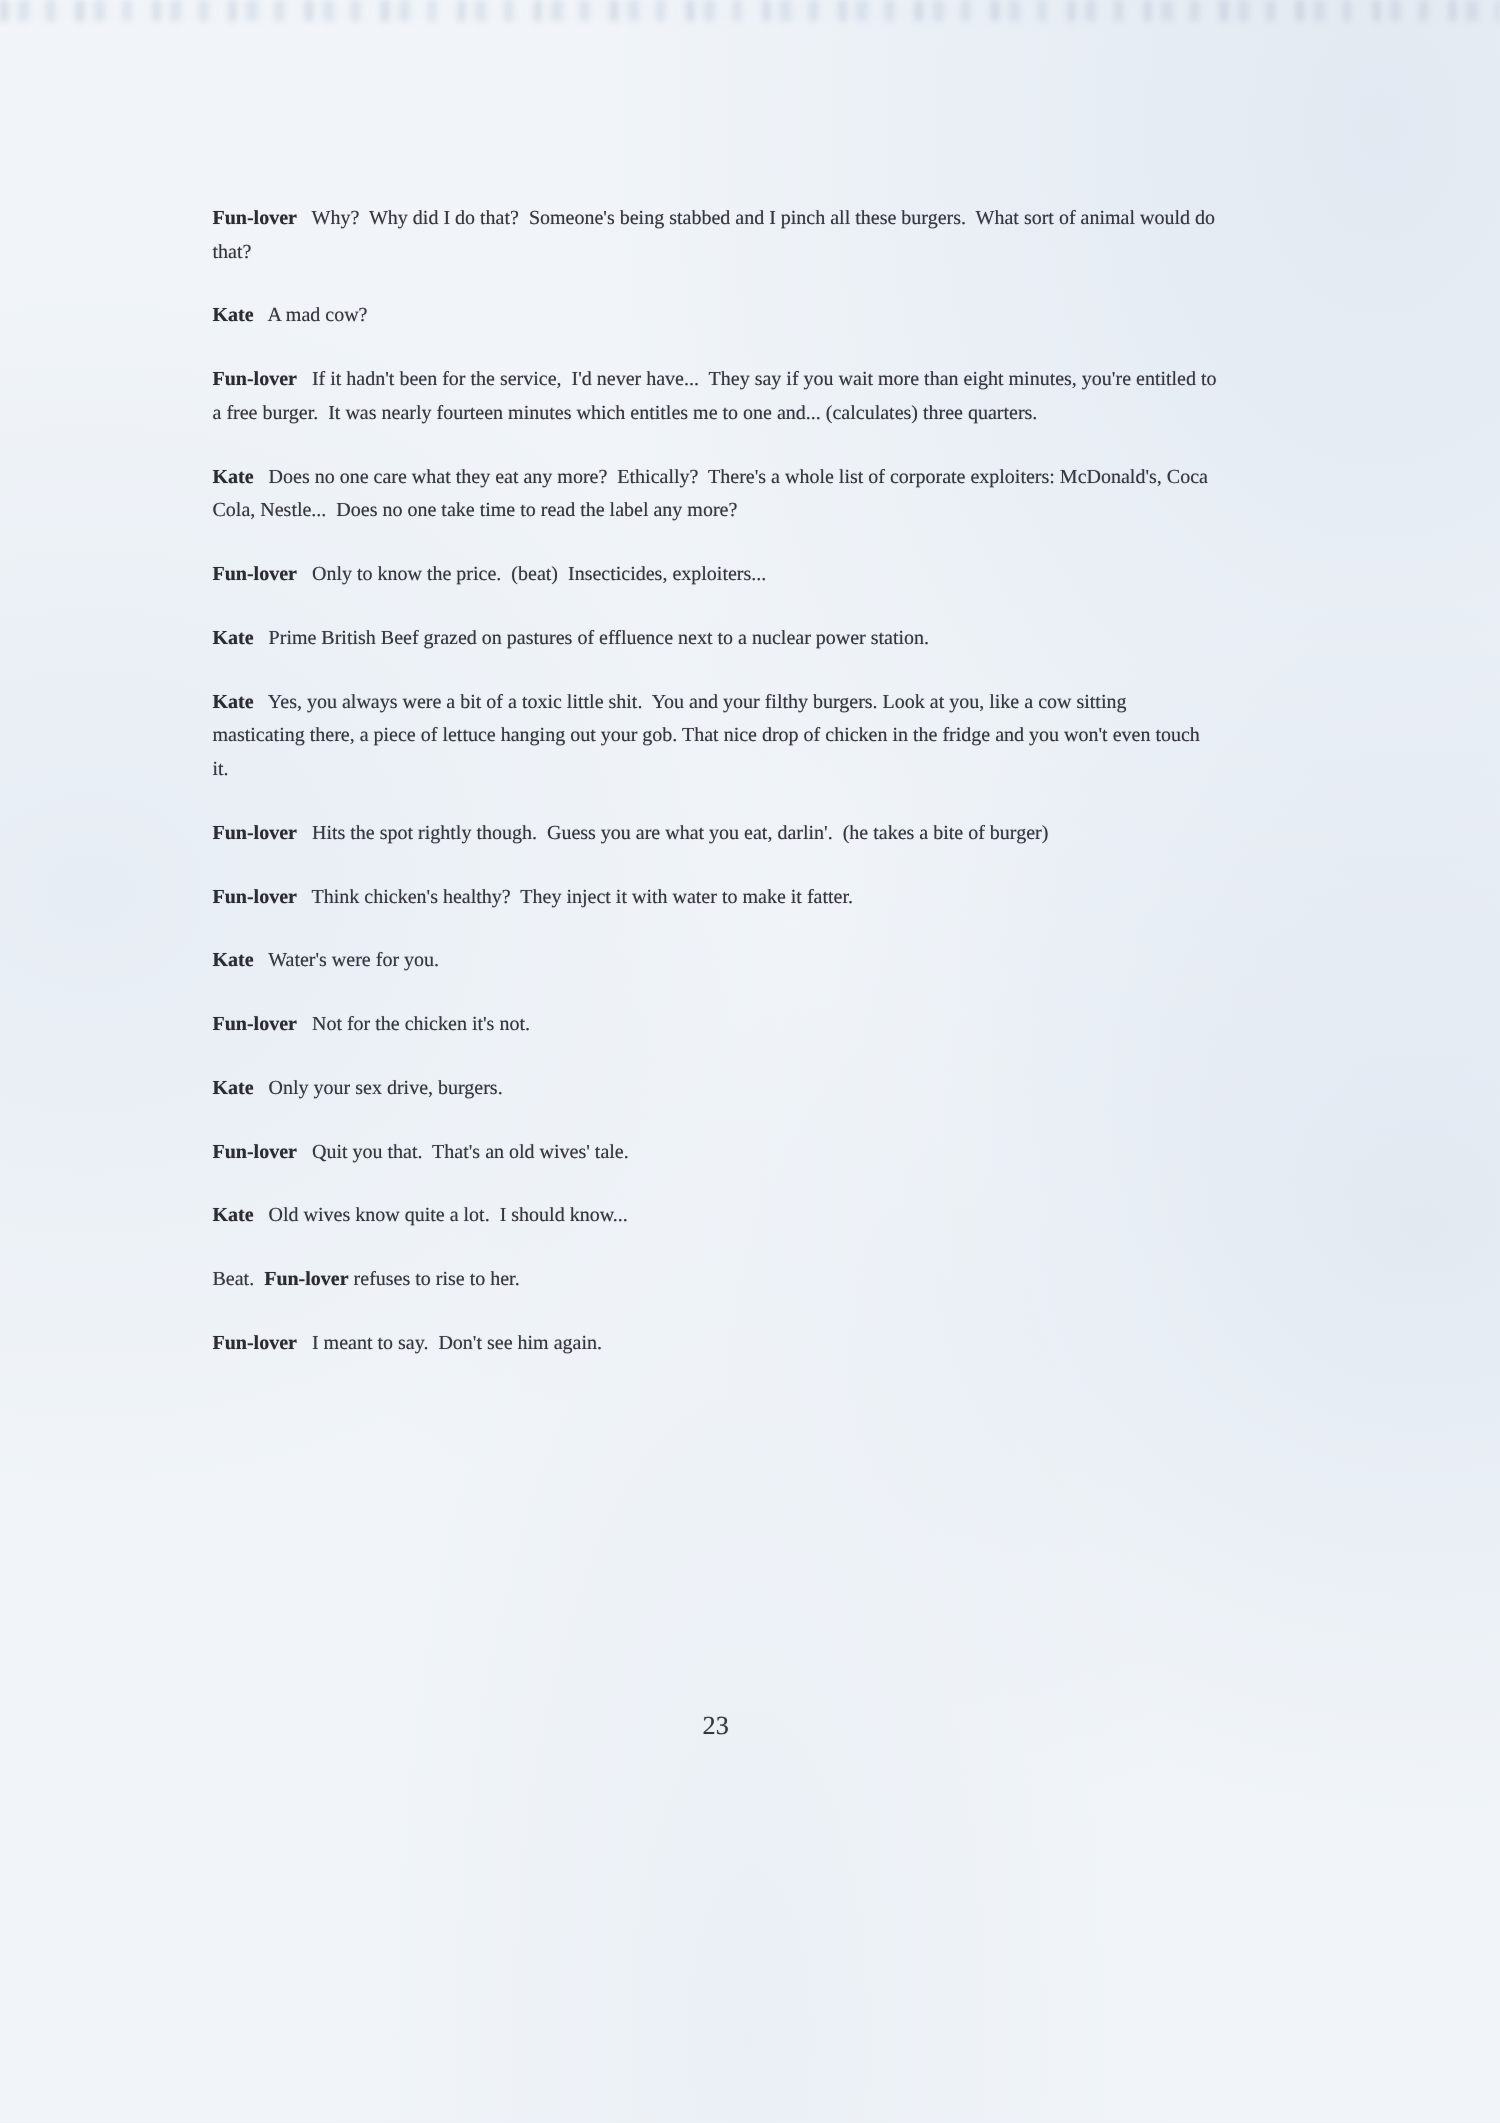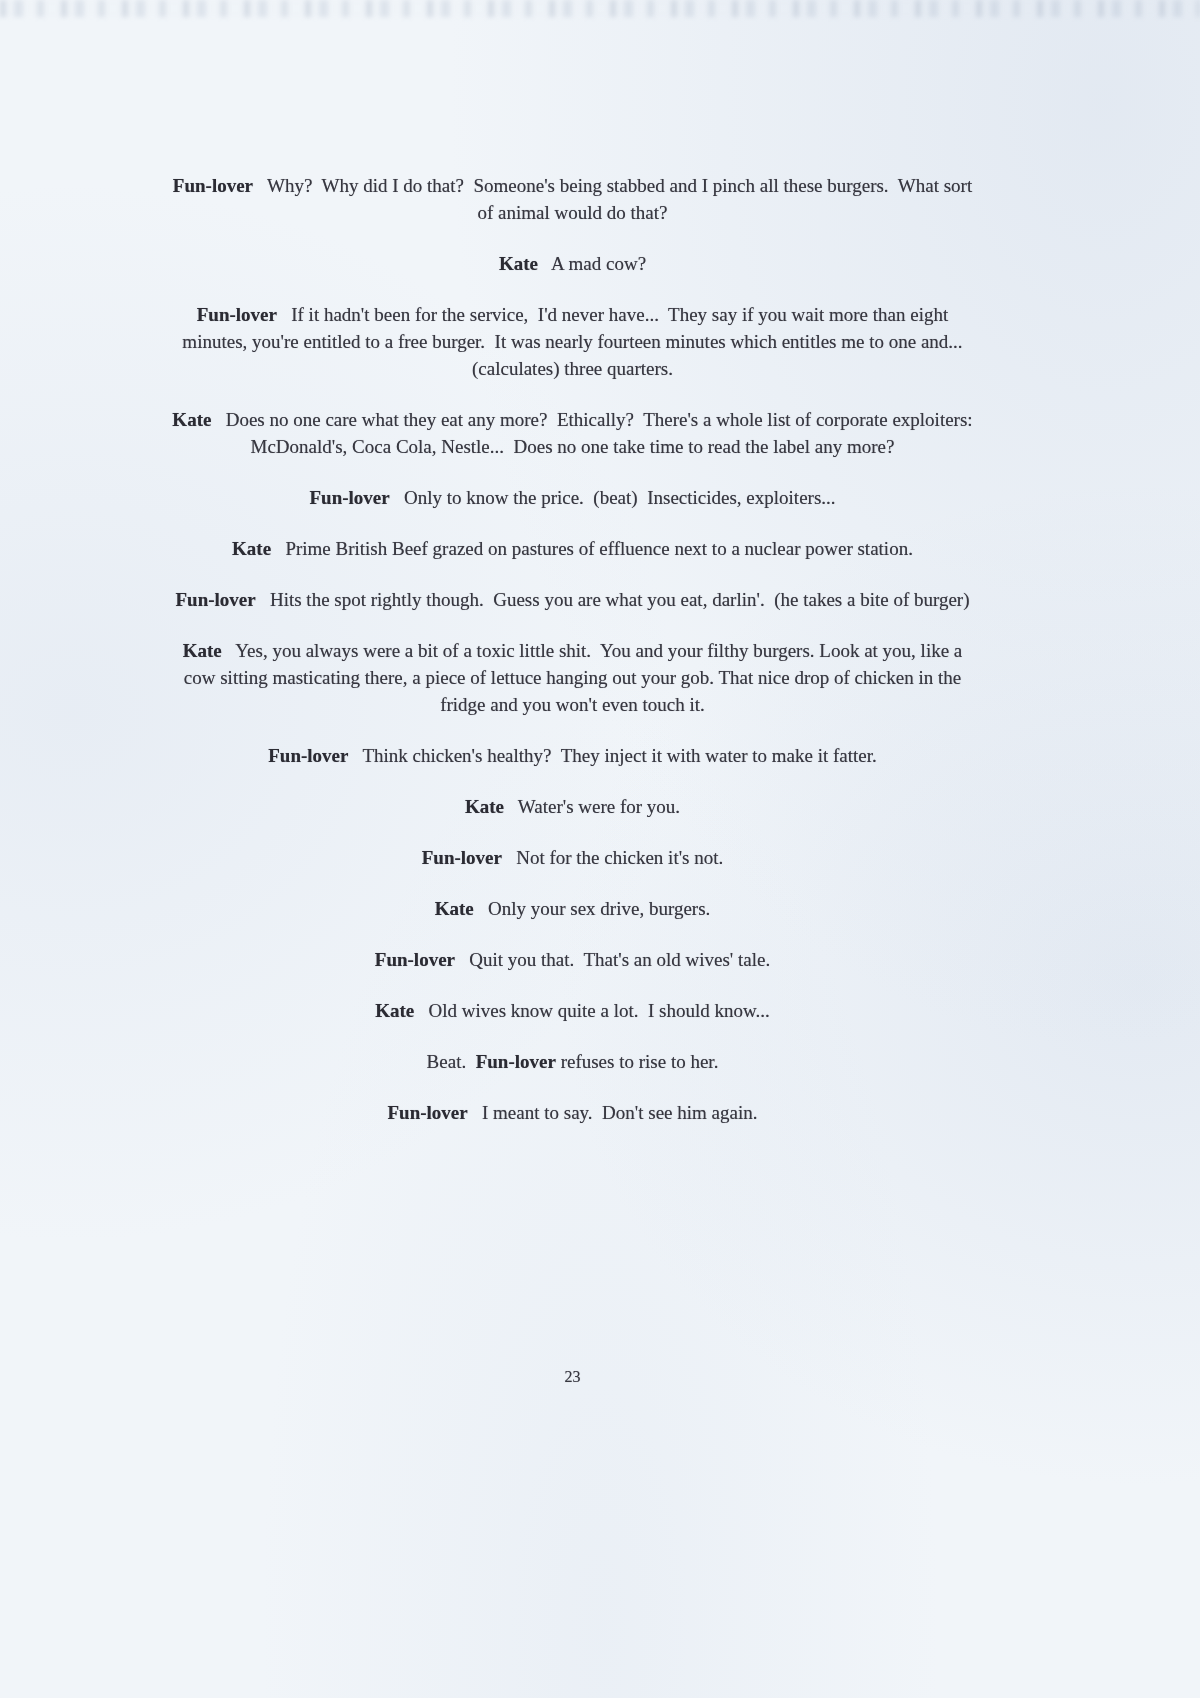--- a/index.html
+++ b/index.html
@@ -26,58 +26,57 @@
       rgba(226,232,240,.18) 6px 14px,
       rgba(160,175,196,.42) 14px 23px,
       rgba(226,232,240,.12) 23px 37px,
       rgba(138,155,178,.35) 37px 44px,
       rgba(226,232,240,.15) 44px 61px);
     filter: blur(2.5px);
     opacity: .6;
   }
   .script-body {
     position: absolute;
-    left: 170px; top: 172px;
+    left: 170px; top: 161px;
     width: 805px;
-    font-size: 19px;
+    font-size: 16px;
     line-height: 27px;
     color: var(--ink, #373740);
     text-shadow: 0 0 .7px rgba(55,55,66,.55);
-    text-align: center;
   }
   .para {
     margin: 0 0 24px 0;
     white-space: pre-wrap;
   }
   .seg-bold   { font-weight: bold; color: #2b2b33; }
   .seg-italic { }
   .seg-normal { }
   .page-number {
     position: absolute;
     top: 1368px; left: 170px; width: 805px;
     text-align: center;
-    font-size: 16px;
+    font-size: 21px;
     color: var(--ink, #373740);
     text-shadow: 0 0 .7px rgba(55,55,66,.5);
   }
 </style>
 </head>
 <body>
 
 <div class="page">
   <div class="scan-top"></div>
   <main class="script-body">
       <p class="para"><span class="seg-bold">Fun-lover</span><span class="seg-normal">   Why?  Why did I do that?  Someone's being stabbed and I pinch all these burgers.  What sort of animal would do that?</span></p>
       <p class="para"><span class="seg-bold">Kate</span><span class="seg-normal">   A mad cow?</span></p>
       <p class="para"><span class="seg-bold">Fun-lover</span><span class="seg-normal">   If it hadn't been for the service,  I'd never have...  They say if you wait more than eight minutes, you're entitled to a free burger.  It was nearly fourteen minutes which entitles me to one and... </span><span class="seg-italic">(calculates)</span><span class="seg-normal"> three quarters.</span></p>
       <p class="para"><span class="seg-bold">Kate</span><span class="seg-normal">   Does no one care what they eat any more?  Ethically?  There's a whole list of corporate exploiters: McDonald's, Coca Cola, Nestle...  Does no one take time to read the label any more?</span></p>
       <p class="para"><span class="seg-bold">Fun-lover</span><span class="seg-normal">   Only to know the price.  </span><span class="seg-italic">(beat)</span><span class="seg-normal">  Insecticides, exploiters...</span></p>
       <p class="para"><span class="seg-bold">Kate</span><span class="seg-normal">   Prime British Beef grazed on pastures of effluence next to a nuclear power station.</span></p>
+      <p class="para"><span class="seg-bold">Kate</span><span class="seg-normal">   Yes, you always were a bit of a toxic little shit.  You and your filthy burgers. Look at you, like a cow sitting masticating there, a piece of lettuce hanging out your gob. That nice drop of chicken in the fridge and you won't even touch it.</span></p>
       <p class="para"><span class="seg-bold">Fun-lover</span><span class="seg-normal">   Hits the spot rightly though.  Guess you are what you eat, darlin'.  </span><span class="seg-italic">(he takes a bite of burger)</span></p>
-      <p class="para"><span class="seg-bold">Kate</span><span class="seg-normal">   Yes, you always were a bit of a toxic little shit.  You and your filthy burgers. Look at you, like a cow sitting masticating there, a piece of lettuce hanging out your gob. That nice drop of chicken in the fridge and you won't even touch it.</span></p>
       <p class="para"><span class="seg-bold">Fun-lover</span><span class="seg-normal">   Think chicken's healthy?  They inject it with water to make it fatter.</span></p>
       <p class="para"><span class="seg-bold">Kate</span><span class="seg-normal">   Water's were for you.</span></p>
       <p class="para"><span class="seg-bold">Fun-lover</span><span class="seg-normal">   Not for the chicken it's not.</span></p>
       <p class="para"><span class="seg-bold">Kate</span><span class="seg-normal">   Only your sex drive, burgers.</span></p>
       <p class="para"><span class="seg-bold">Fun-lover</span><span class="seg-normal">   Quit you that.  That's an old wives' tale.</span></p>
       <p class="para"><span class="seg-bold">Kate</span><span class="seg-normal">   Old wives know quite a lot.  I should know...</span></p>
       <p class="para"><span class="seg-italic">Beat.  </span><span class="seg-bold">Fun-lover</span><span class="seg-italic"> refuses to rise to her.</span></p>
       <p class="para"><span class="seg-bold">Fun-lover</span><span class="seg-normal">   I meant to say.  Don't see him again.</span></p>
     </main>
   <div class="page-number">23</div>

